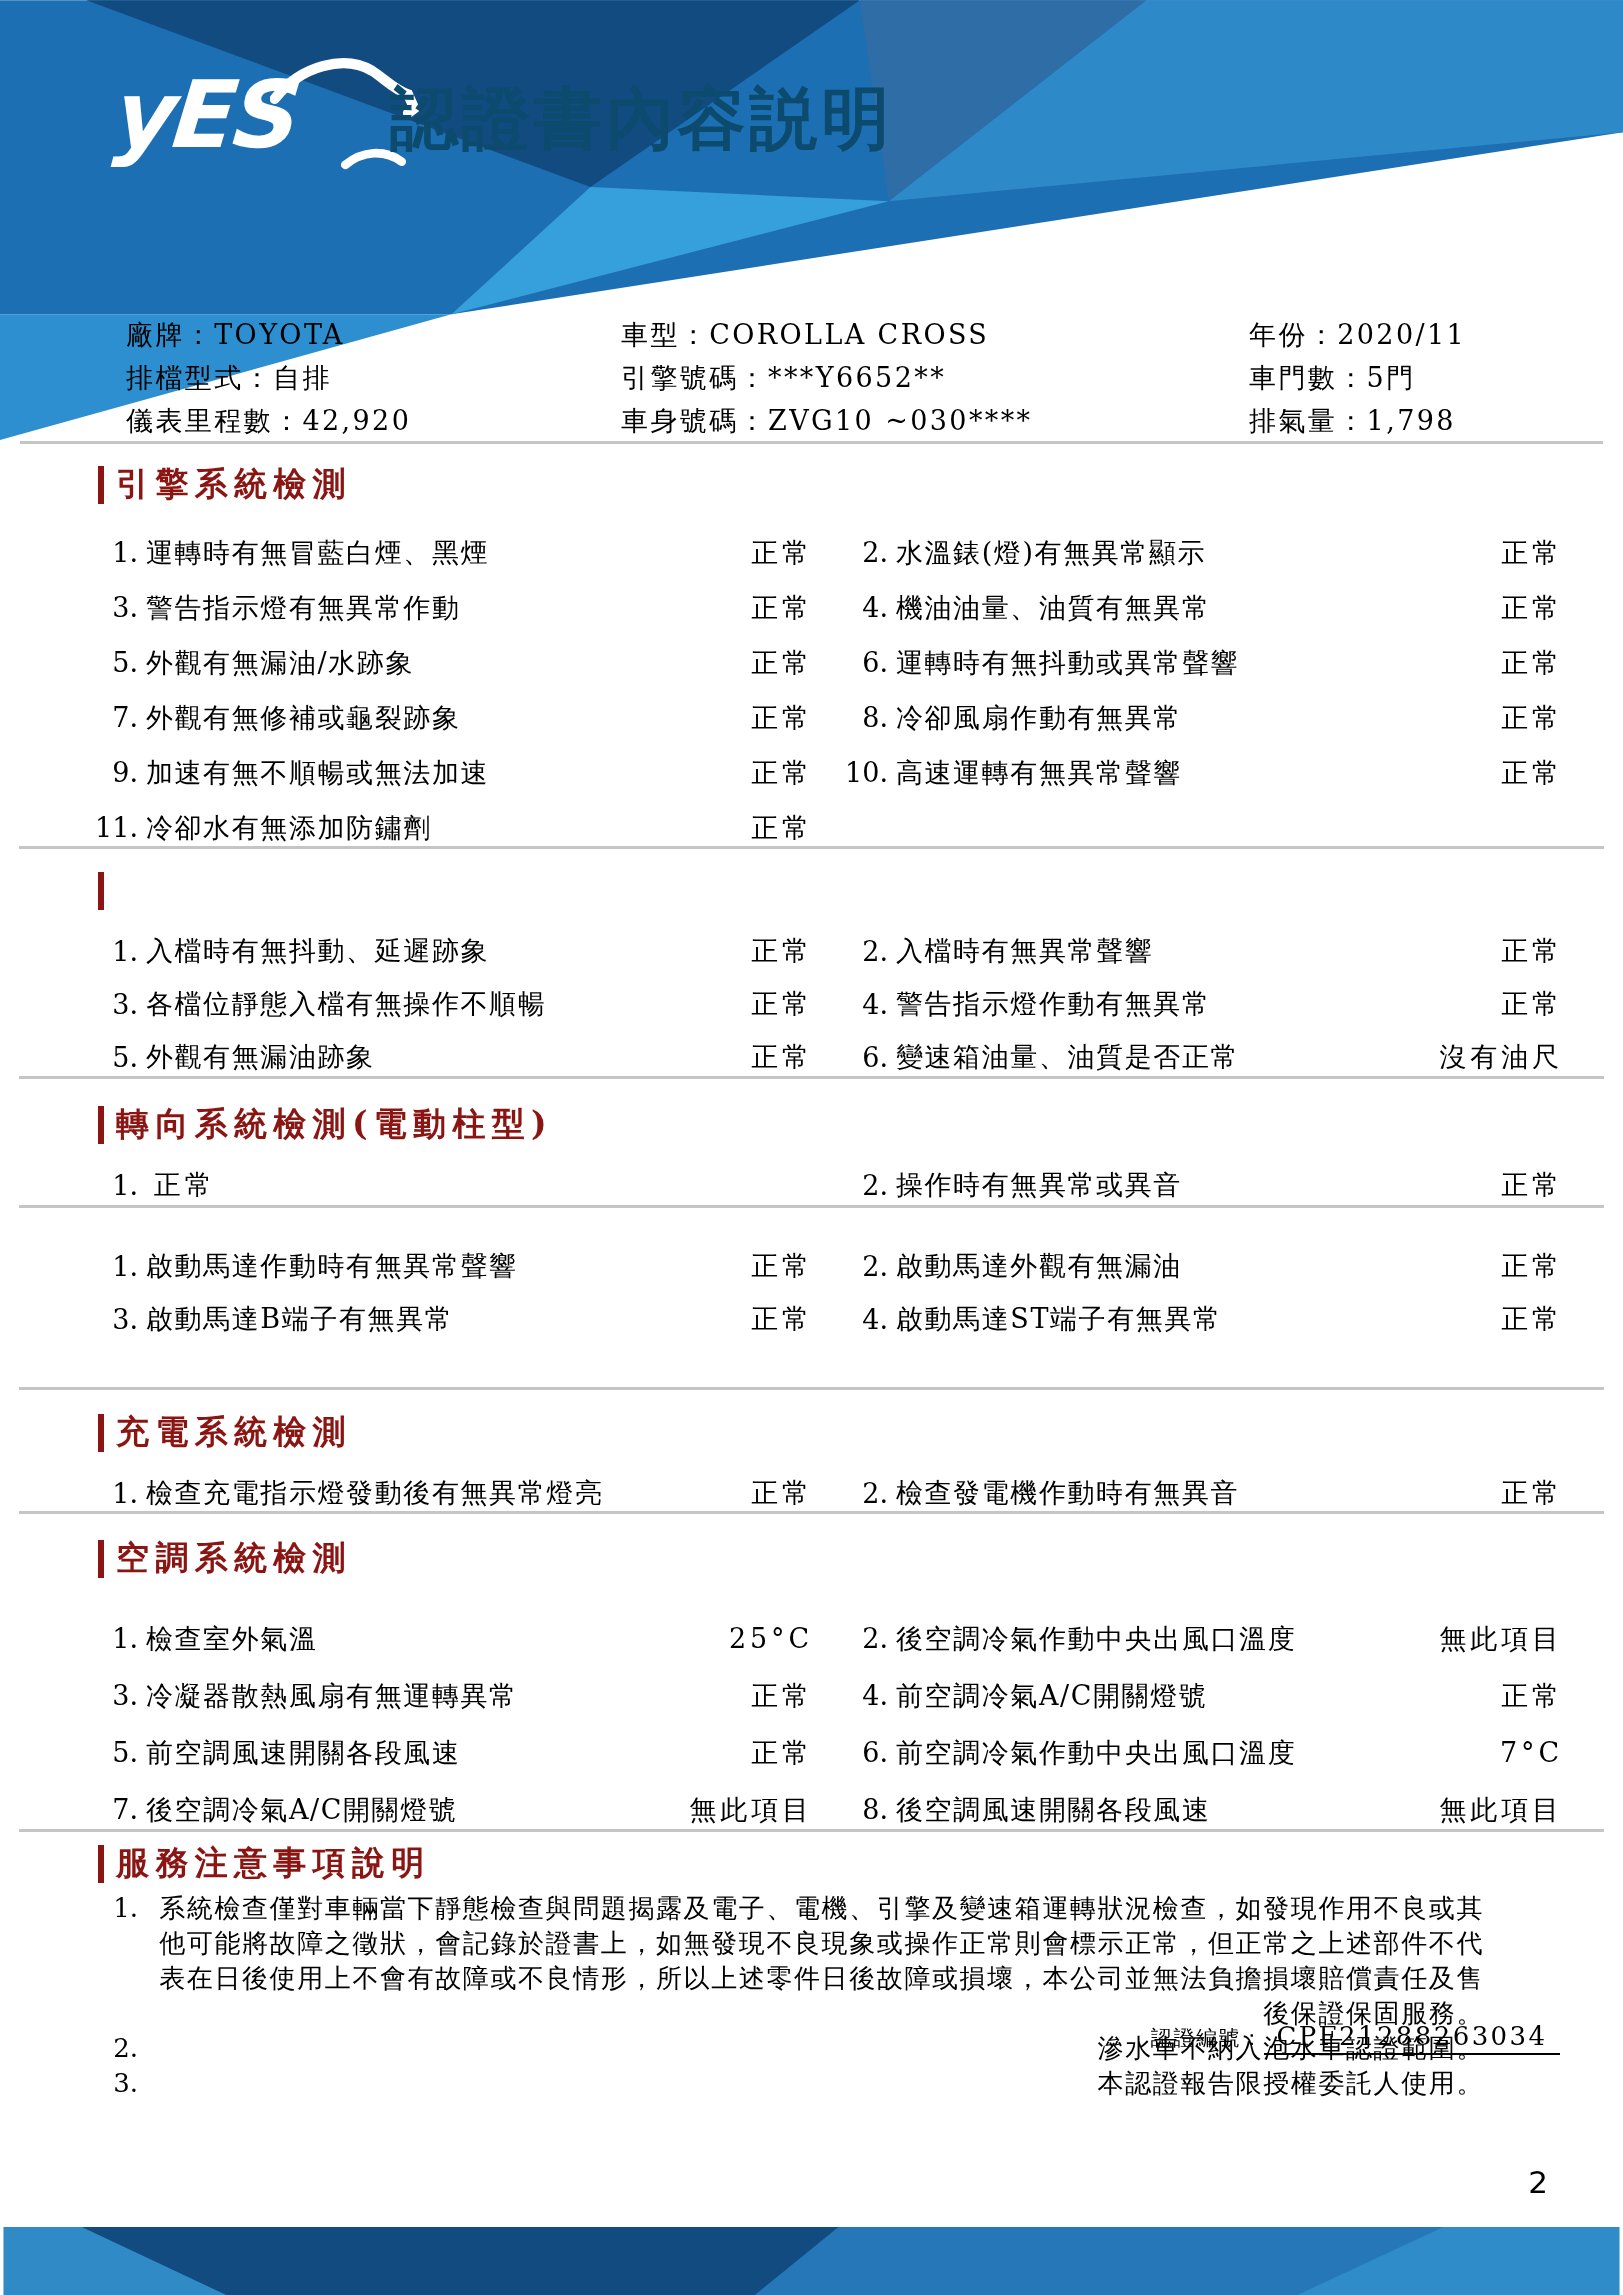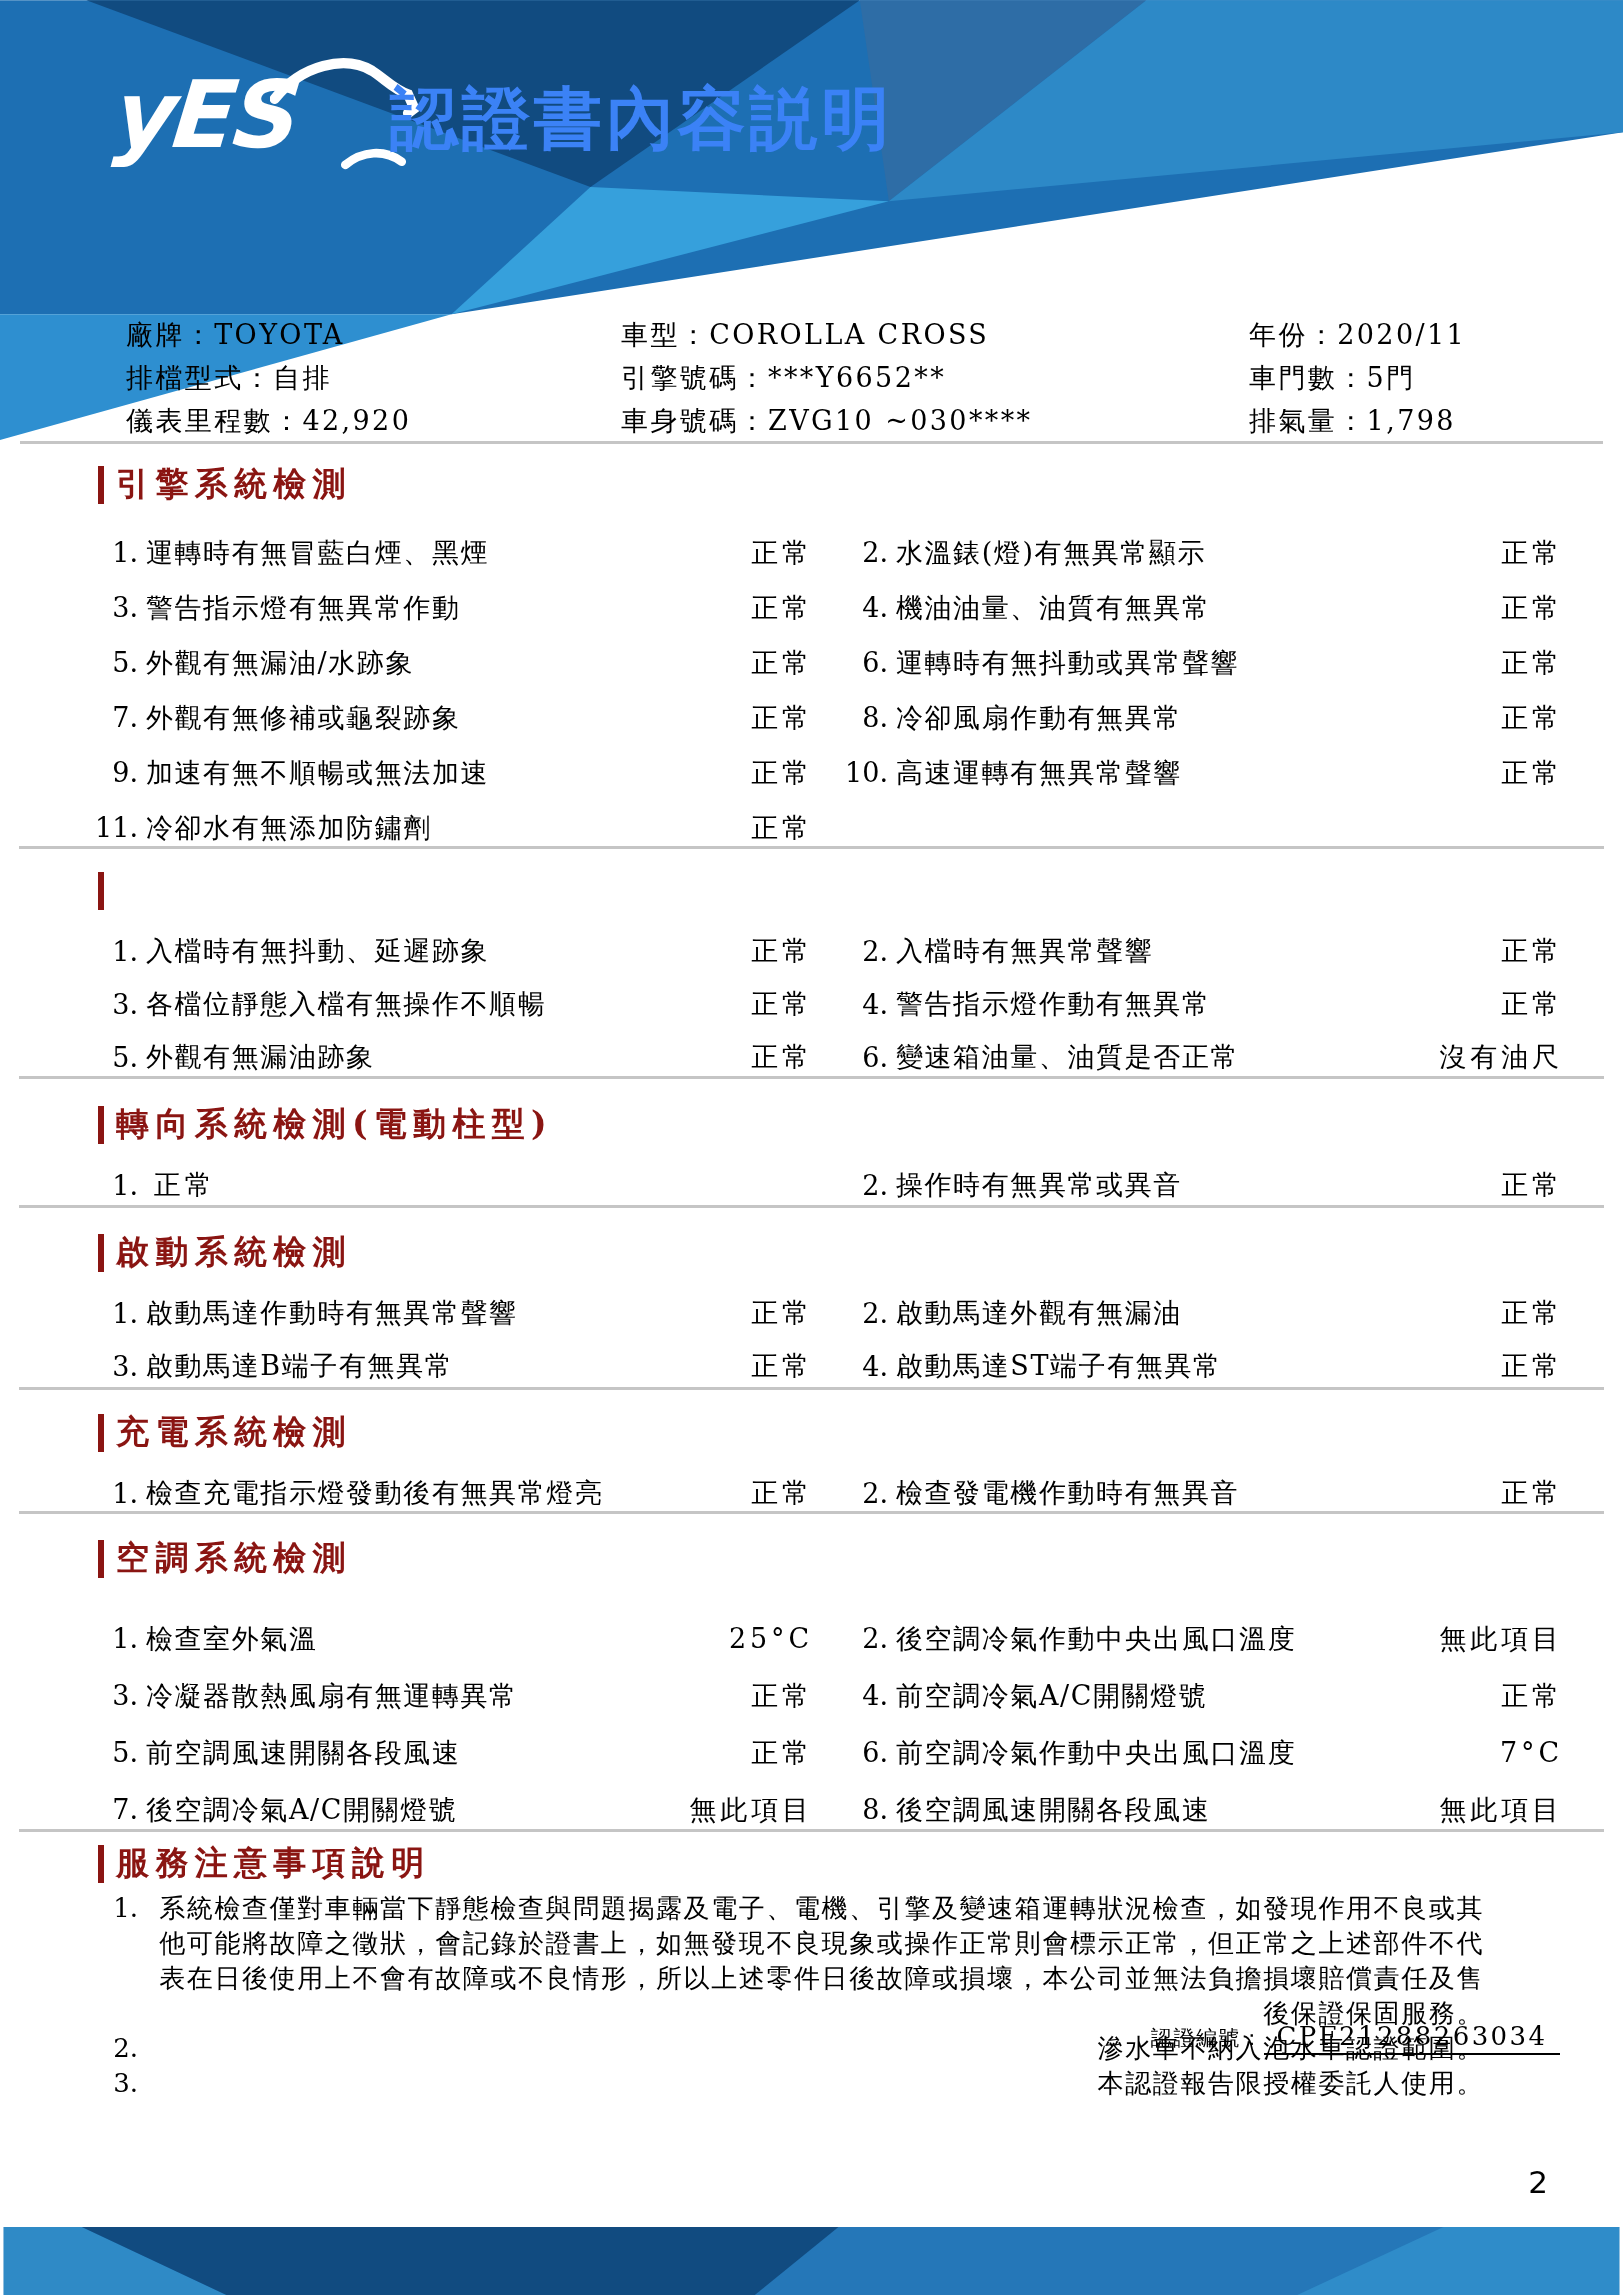--- a/index.html
+++ b/index.html
@@ -14,21 +14,21 @@
   .logo-text{
     position:absolute;left:0;top:7.9px;
     font-family:"DejaVu Sans","Liberation Sans",sans-serif;
     font-weight:bold;font-style:italic;font-size:93px;line-height:93px;
     color:#ffffff;letter-spacing:-3.1px;transform:skewX(-6deg);
   }
   .car-svg{position:absolute;left:154px;top:-11px;}
   .header-title{
     position:absolute;left:390px;top:79px;
     font-family:"DejaVu Sans","Liberation Sans",sans-serif;
-    font-weight:bold;font-size:68px;line-height:79px;color:#3b82f6;letter-spacing:3.9px;
+    font-weight:bold;font-size:68px;line-height:79px;color:#0c4a6e;letter-spacing:3.9px;
   }
   
   .vehicle-info{
     position:absolute;top:313px;left:126px;right:55px;
     display:grid;grid-template-columns:495px 628px 1fr;
     font-size:27px;line-height:43px;letter-spacing:2.4px;
   }
   .vi-field{white-space:nowrap;}
   
   .hr{position:absolute;left:19.6px;right:19.6px;height:3.1px;background:#c5c5c5;}
@@ -230,24 +230,20 @@
         <div class="row-item">
           <span class="num">2.</span>
           <span class="itext">操作時有無異常或異音</span>
           <span class="result">正常</span>
         </div>
       </div>
     <div class="hr-bottom"></div>
   </section>
 
   <section class="sec sec-3">
-    <h2 class="sec-title">
-        <span class="sec-bar"></span>
-        <span>啟動系統檢測</span>
-      </h2>
     <div class="items">
         <div class="row-item">
           <span class="num">1.</span>
           <span class="itext">啟動馬達作動時有無異常聲響</span>
           <span class="result">正常</span>
         </div>
         <div class="row-item">
           <span class="num">2.</span>
           <span class="itext">啟動馬達外觀有無漏油</span>
           <span class="result">正常</span>

